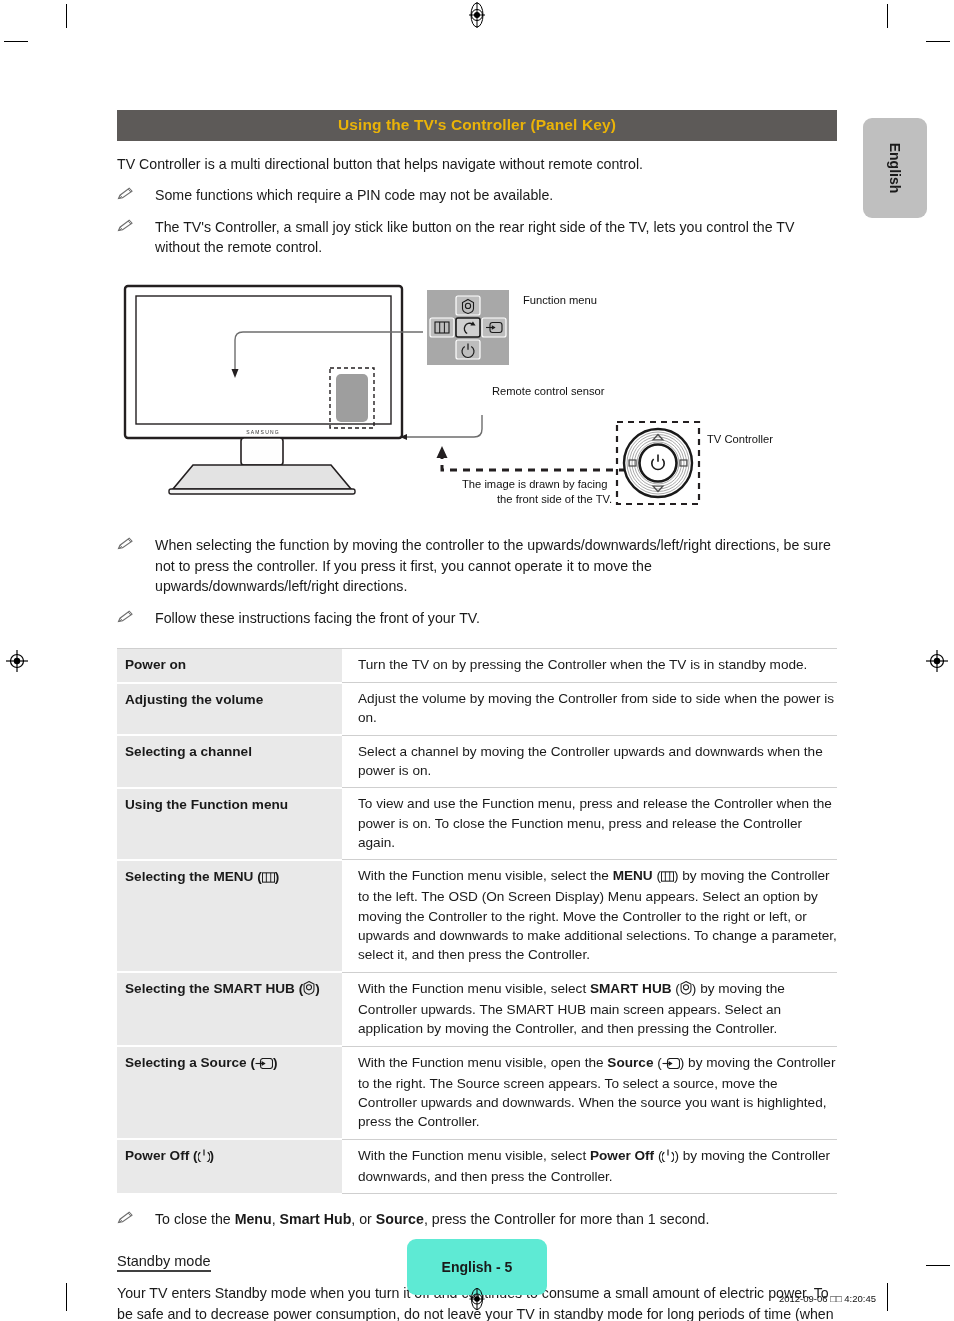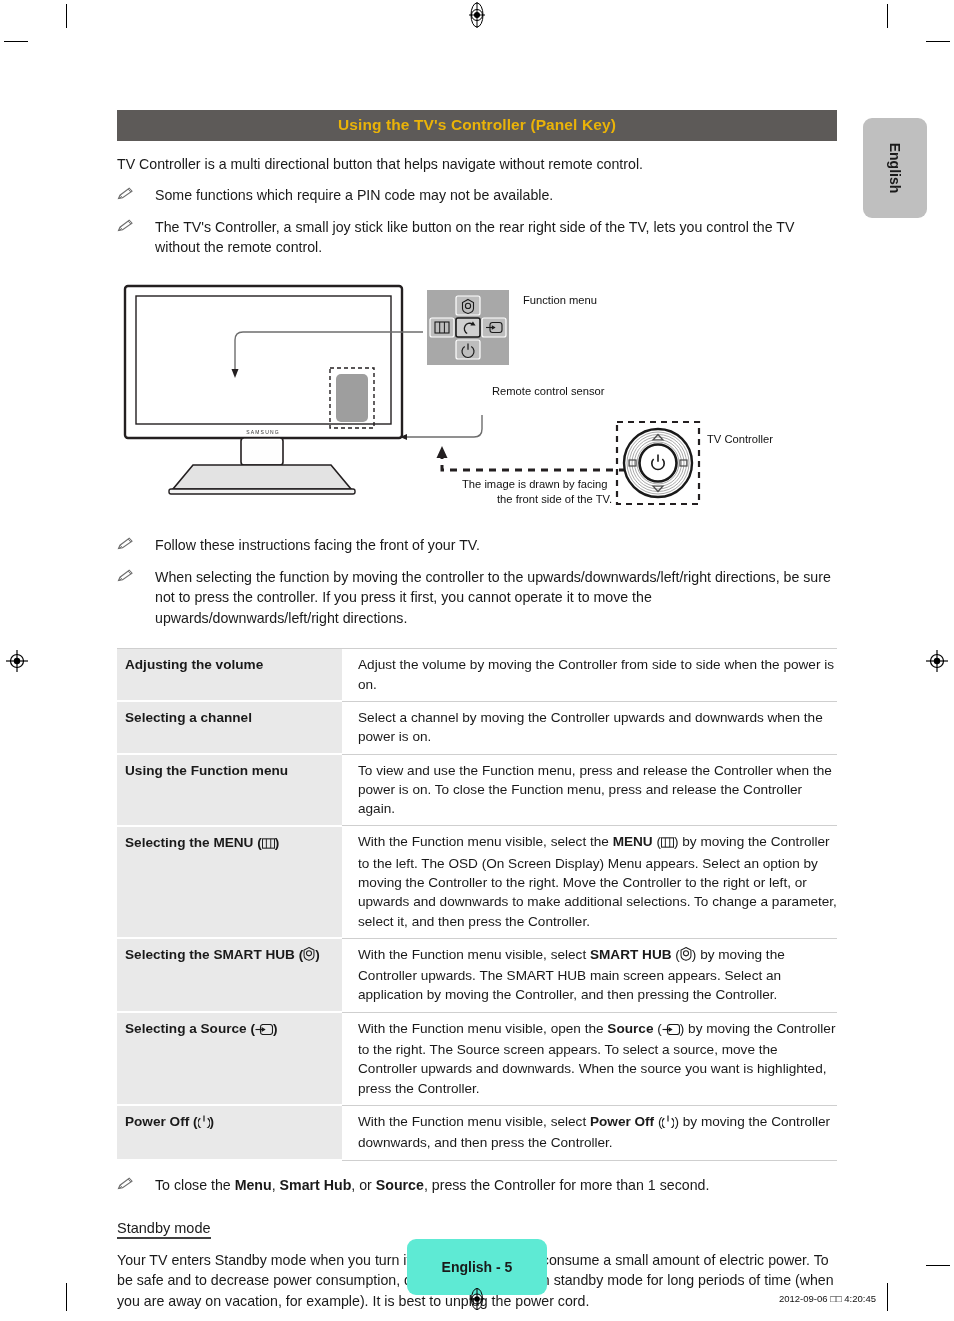--- a/index.html
+++ b/index.html
@@ -345,37 +345,41 @@
 
   <div class="note">
     <span class="bullet">
       <svg class="pencil-icon" width="17" height="13" viewBox="0 0 17 13">
         <path d="M1.5 11.5 L3 8.2 L12.2 1.2 L15 4.2 L5.6 10.8 Z" fill="none" stroke="#6f6f6f" stroke-width="1.1"></path>
         <path d="M3 8.2 L5.6 10.8" stroke="#6f6f6f" stroke-width="1"></path>
         <path d="M11.1 2.1 L13.9 5.1" stroke="#6f6f6f" stroke-width="1"></path>
         <path d="M1.5 11.5 L4.1 10.3" stroke="#6f6f6f" stroke-width="1"></path>
       </svg>
     </span>
-    <span class="note-text">Follow these instructions facing the front of your TV.</span>
+    <span class="note-text">When selecting the function by moving the controller to the upwards/downwards/left/right directions, be sure not to press the controller. If you press it first, you cannot operate it to move the upwards/downwards/left/right directions.</span>
   </div>
 
   <div class="note">
     <span class="bullet">
       <svg class="pencil-icon" width="17" height="13" viewBox="0 0 17 13">
         <path d="M1.5 11.5 L3 8.2 L12.2 1.2 L15 4.2 L5.6 10.8 Z" fill="none" stroke="#6f6f6f" stroke-width="1.1"></path>
         <path d="M3 8.2 L5.6 10.8" stroke="#6f6f6f" stroke-width="1"></path>
         <path d="M11.1 2.1 L13.9 5.1" stroke="#6f6f6f" stroke-width="1"></path>
         <path d="M1.5 11.5 L4.1 10.3" stroke="#6f6f6f" stroke-width="1"></path>
       </svg>
     </span>
-    <span class="note-text">When selecting the function by moving the controller to the upwards/downwards/left/right directions, be sure not to press the controller. If you press it first, you cannot operate it to move the upwards/downwards/left/right directions.</span>
+    <span class="note-text">Follow these instructions facing the front of your TV.</span>
   </div>
 
   <table class="ctrl">
     <tbody>
+      <tr>
+        <td class="k">Power on</td>
+        <td class="v">Turn the TV on by pressing the Controller when the TV is in standby mode.</td>
+      </tr>
       <tr>
         <td class="k">Adjusting the volume</td>
         <td class="v">Adjust the volume by moving the Controller from side to side when the power is on.</td>
       </tr>
       <tr>
         <td class="k">Selecting a channel</td>
         <td class="v">Select a channel by moving the Controller upwards and downwards when the power is on.</td>
       </tr>
       <tr>
         <td class="k">Using the Function menu</td>

